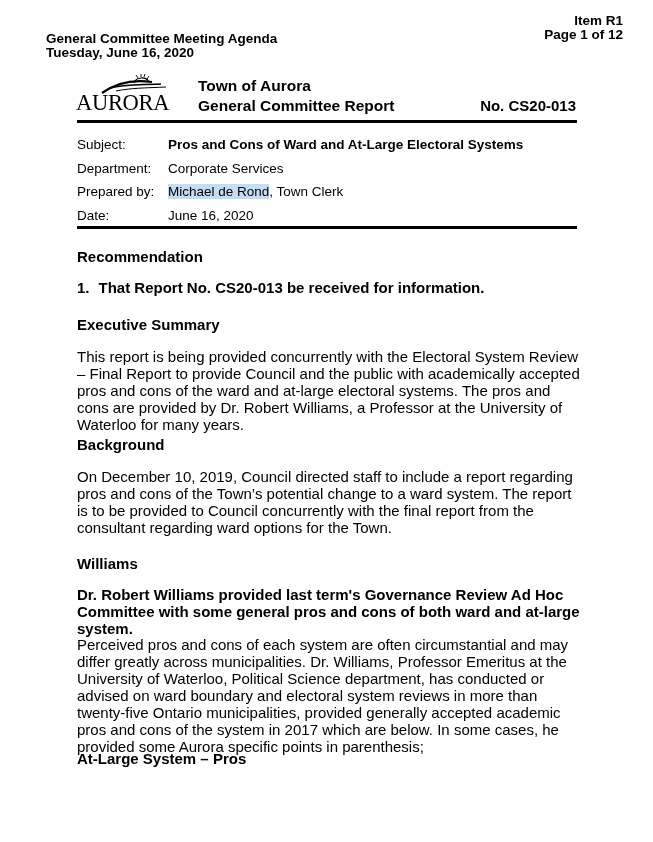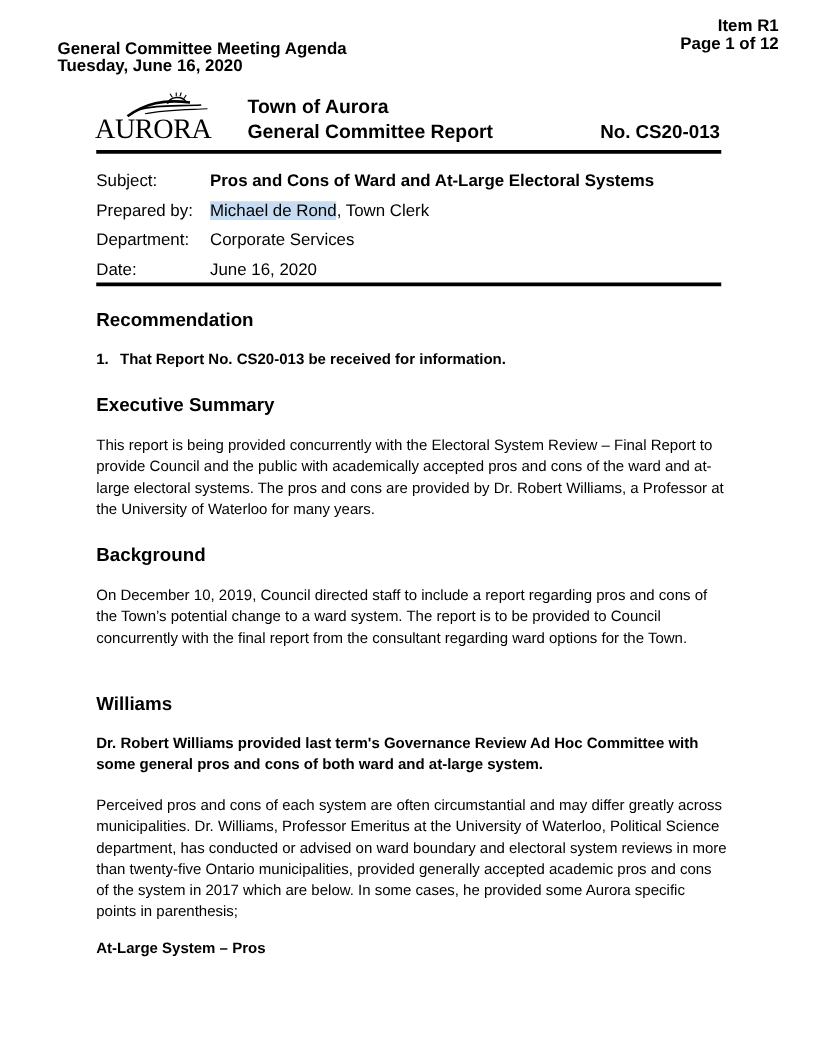--- a/index.html
+++ b/index.html
@@ -26,21 +26,21 @@
   .rule2 { top: 226px; }
 
   .meta { left: 77px; top: 133px; font-size: 13.5px; }
   .meta-row { height: 23.5px; display: flex; align-items: center; }
   .meta-label { width: 91px; font-weight: normal; }
   .meta-value { }
   .meta-value.bold { font-weight: bold; }
   .hl { background: #c5dcf3; }
 
   .h { left: 77px; font-weight: bold; font-size: 15px; }
-  .p { left: 77px; width: 505px; font-size: 12px; line-height: 17px; }
+  .p { left: 77px; width: 505px; font-size: 15px; line-height: 17px; }
   .bold { font-weight: bold; }
   .bi { font-weight: bold; }
 </style>
 </head>
 <body>
 
 <div class="abs hdr hdr-left">
   <div>General Committee Meeting Agenda</div>
   <div>Tuesday, June 16, 2020</div>
 </div>
@@ -72,26 +72,26 @@
 <div class="abs report-no">No. CS20-013</div>
 
 <div class="abs rule rule1"></div>
 
 <div class="abs meta">
   <div class="meta-row">
     <span class="meta-label">Subject:</span>
     <span class="meta-value bold">Pros and Cons of Ward and At-Large Electoral Systems</span>
   </div>
   <div class="meta-row">
+    <span class="meta-label">Department:</span>
+    <span class="meta-value">Corporate Services</span>
+  </div>
+  <div class="meta-row">
     <span class="meta-label">Prepared by:</span>
     <span class="meta-value"><span class="hl">Michael de Rond</span><span>, Town Clerk</span></span>
-  </div>
-  <div class="meta-row">
-    <span class="meta-label">Department:</span>
-    <span class="meta-value">Corporate Services</span>
   </div>
   <div class="meta-row">
     <span class="meta-label">Date:</span>
     <span class="meta-value">June 16, 2020</span>
   </div>
 </div>
 
 <div class="abs rule rule2"></div>
 
 <div class="abs h" style="top:248px;">Recommendation</div>

